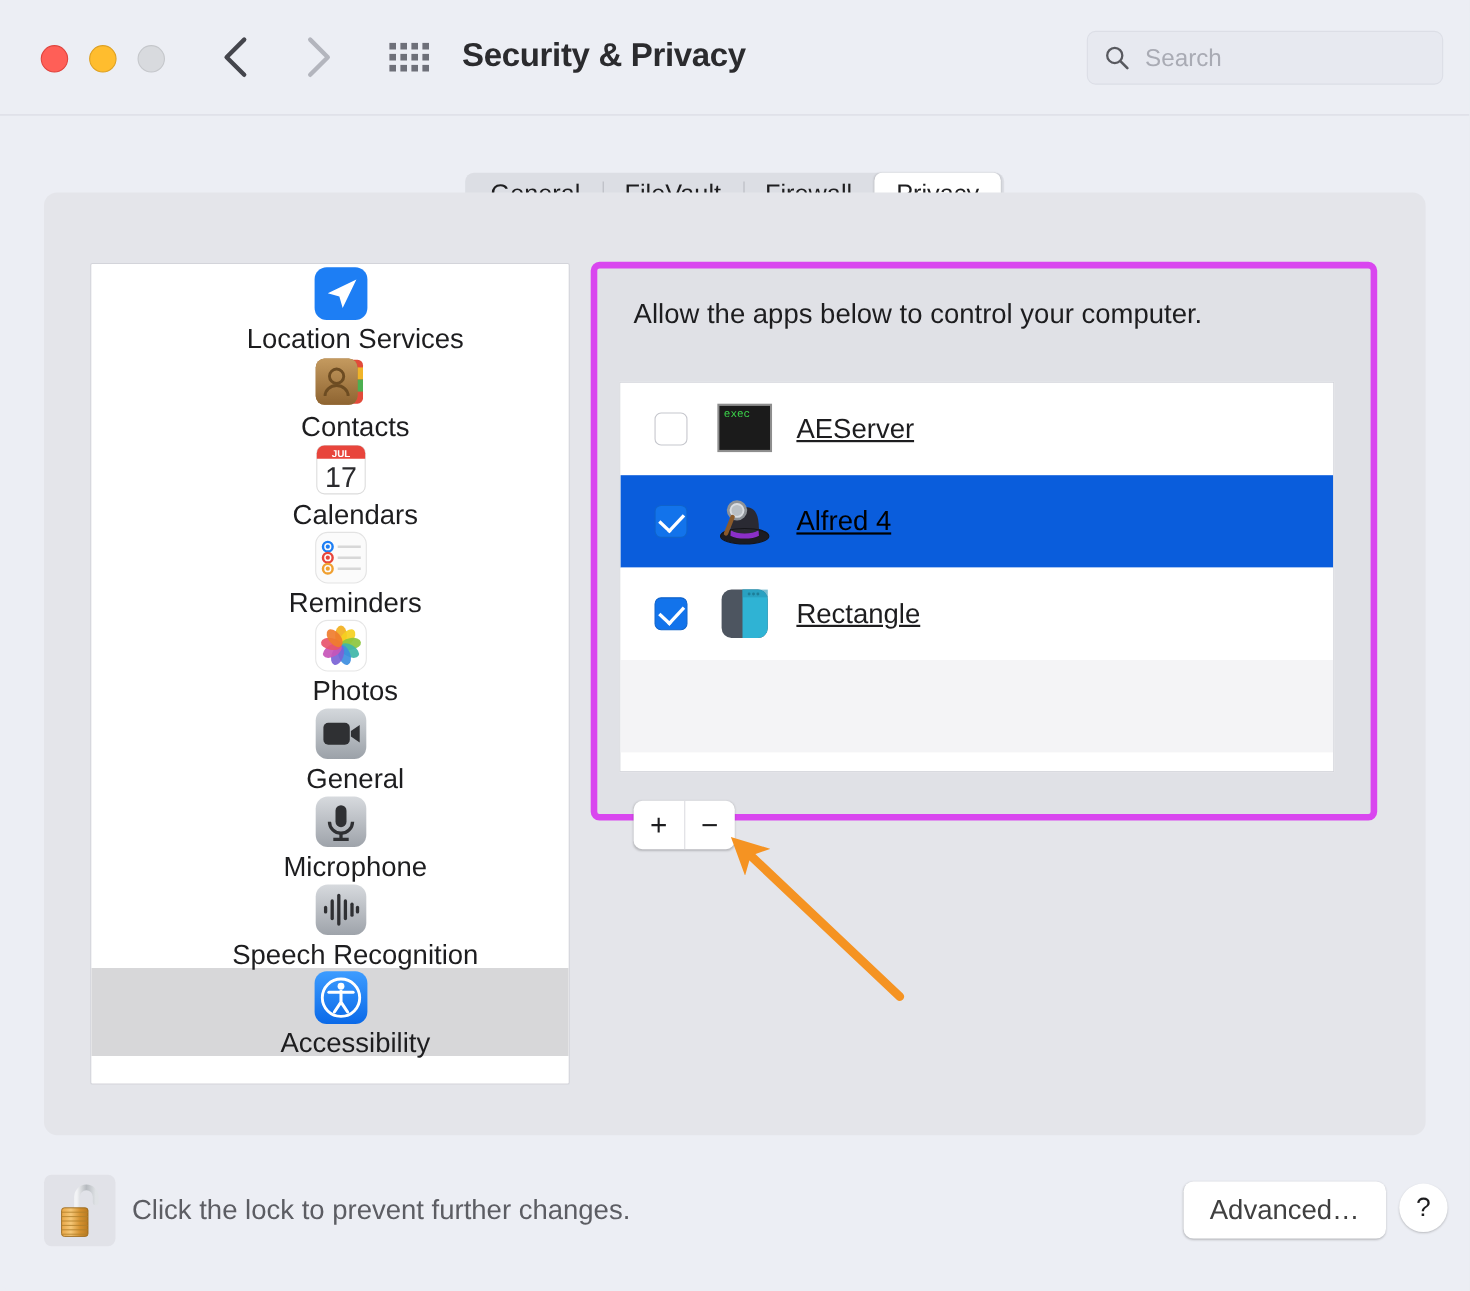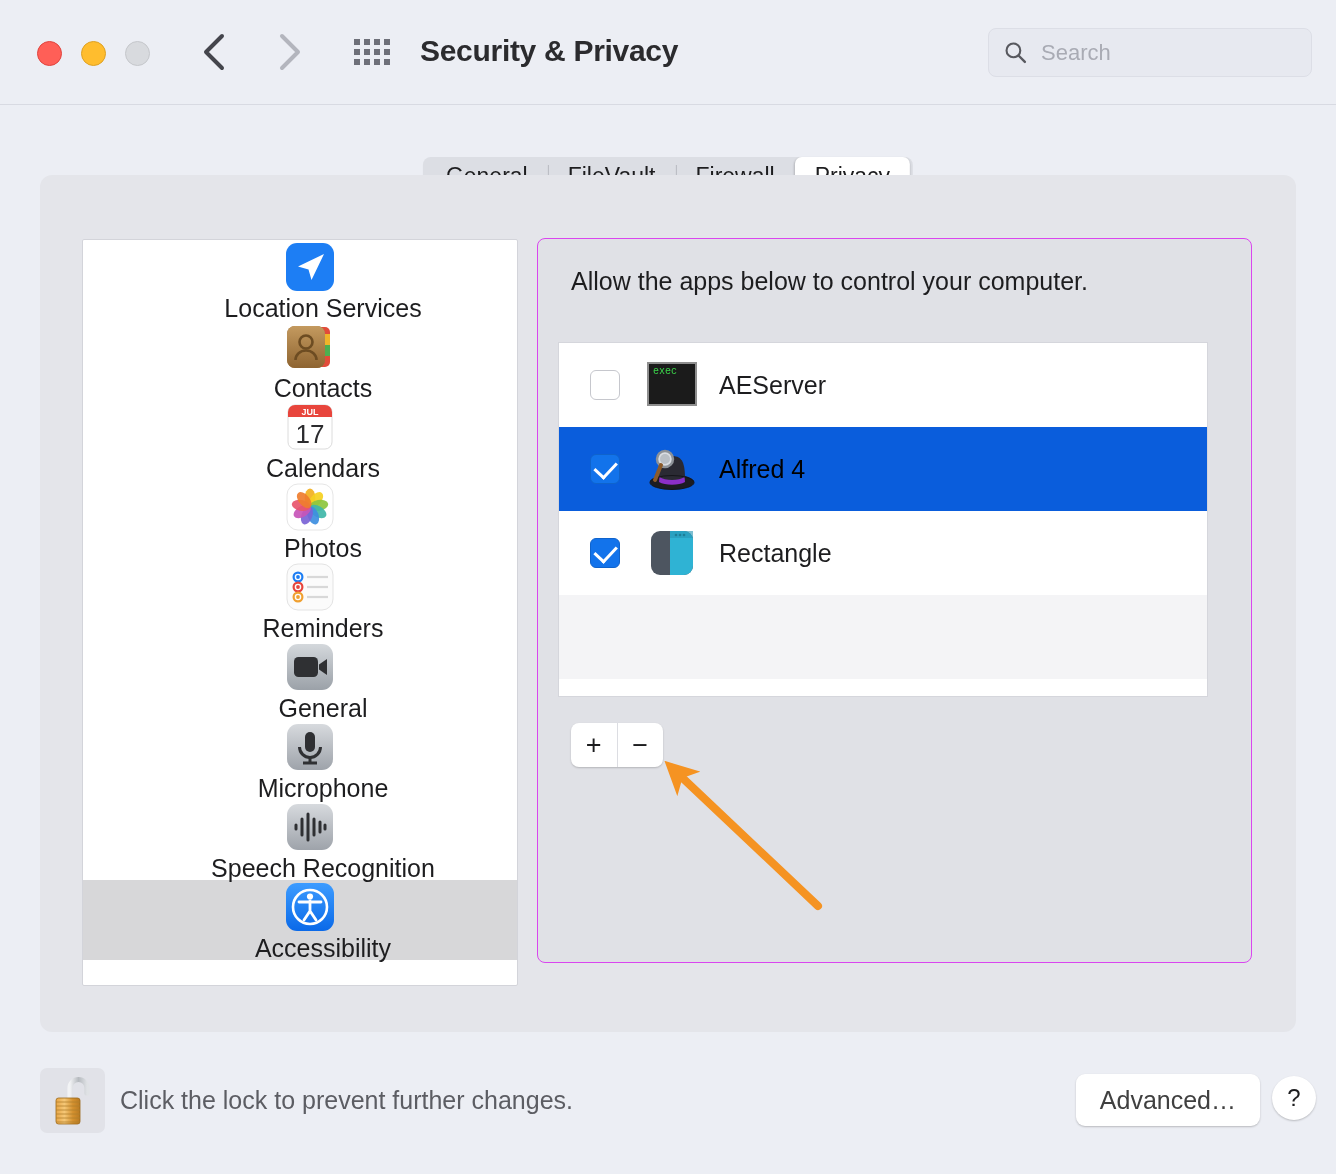--- a/index.html
+++ b/index.html
@@ -172,23 +172,23 @@
   .sb-icon {
     width: 54px; height: 54px;
     position: relative;
     flex: 0 0 54px;
   }
 
   
   #right-panel {
     position: absolute;
     left: 497px; top: 63px;
-    width: 715px; height: 725px;
+    width: 715px; height: 508px;
     background: #e0e1e6;
-    border: 1px solid #d946ef;
+    border: 6px solid #d946ef;
     border-radius: 8px;
   }
   #allow-caption {
     position: absolute;
     left: 33px; top: 28px;
     font-size: 25px;
     color: #1d1d1f;
   }
 
   #app-list {
@@ -205,20 +205,21 @@
     height: 84px;
     padding-left: 31px;
     background: #ffffff;
   }
   .app-row.selected { background: #0a5ddc; }
   .app-row.filler { background: #f4f4f6; height: 84px; }
   .app-row-label {
     margin-left: 22px;
     font-size: 25px;
     color: #1d1d1f;
+    text-decoration: underline;
   }
   .app-row.selected .app-row-label { color: #000000; }
 
   .checkbox {
     flex: 0 0 30px;
     width: 30px; height: 30px;
     border-radius: 6px;
     background: #ffffff;
     border: 1px solid #c6c7cd;
     display: flex;
@@ -424,53 +425,53 @@
             <text x="27" y="15" font-family="Liberation Sans, sans-serif" font-size="9" font-weight="bold" fill="#ffffff" text-anchor="middle">JUL</text>
             <text x="27" y="43" font-family="Liberation Sans, sans-serif" font-size="26" fill="#2b2b2e" text-anchor="middle">17</text>
           </svg>
         </div>
         <span class="sidebar-item-label">Calendars</span>
       </div>
 
       <div class="sidebar-item">
         <div class="sb-icon">
           <svg width="54" height="54" viewBox="0 0 54 54">
+            <rect x="4" y="4" width="46" height="46" rx="11" fill="#fbfbfb" stroke="#e3e3e3"></rect>
+            <circle cx="15" cy="17" r="4.4" fill="none" stroke="#1d7ef4" stroke-width="2.2"></circle>
+            <circle cx="15" cy="17" r="1.9" fill="#1d7ef4"></circle>
+            <circle cx="15" cy="27" r="4.4" fill="none" stroke="#e8453c" stroke-width="2.2"></circle>
+            <circle cx="15" cy="27" r="1.9" fill="#e8453c"></circle>
+            <circle cx="15" cy="37" r="4.4" fill="none" stroke="#f0a030" stroke-width="2.2"></circle>
+            <circle cx="15" cy="37" r="1.9" fill="#f0a030"></circle>
+            <line x1="24" y1="17" x2="45" y2="17" stroke="#d8d8d8" stroke-width="2.2"></line>
+            <line x1="24" y1="27" x2="45" y2="27" stroke="#d8d8d8" stroke-width="2.2"></line>
+            <line x1="24" y1="37" x2="45" y2="37" stroke="#d8d8d8" stroke-width="2.2"></line>
+          </svg>
+        </div>
+        <span class="sidebar-item-label">Reminders</span>
+      </div>
+
+      <div class="sidebar-item">
+        <div class="sb-icon">
+          <svg width="54" height="54" viewBox="0 0 54 54">
             <rect x="4" y="4" width="46" height="46" rx="11" fill="#ffffff" stroke="#e6e6e6"></rect>
             <g transform="translate(27,27)">
               <ellipse cx="0" cy="-9" rx="5.4" ry="9.4" fill="#f2b01e" opacity="0.92"></ellipse>
               <ellipse cx="0" cy="-9" rx="5.4" ry="9.4" fill="#f5d020" opacity="0.92" transform="rotate(40)"></ellipse>
               <ellipse cx="0" cy="-9" rx="5.4" ry="9.4" fill="#8cc63e" opacity="0.92" transform="rotate(80)"></ellipse>
               <ellipse cx="0" cy="-9" rx="5.4" ry="9.4" fill="#3fb6a8" opacity="0.92" transform="rotate(120)"></ellipse>
               <ellipse cx="0" cy="-9" rx="5.4" ry="9.4" fill="#3d8ee0" opacity="0.92" transform="rotate(160)"></ellipse>
               <ellipse cx="0" cy="-9" rx="5.4" ry="9.4" fill="#7a63d6" opacity="0.92" transform="rotate(200)"></ellipse>
               <ellipse cx="0" cy="-9" rx="5.4" ry="9.4" fill="#c755b8" opacity="0.92" transform="rotate(240)"></ellipse>
               <ellipse cx="0" cy="-9" rx="5.4" ry="9.4" fill="#e8556b" opacity="0.92" transform="rotate(280)"></ellipse>
               <ellipse cx="0" cy="-9" rx="5.4" ry="9.4" fill="#ef7d2e" opacity="0.92" transform="rotate(320)"></ellipse>
             </g>
           </svg>
         </div>
         <span class="sidebar-item-label">Photos</span>
-      </div>
-
-      <div class="sidebar-item">
-        <div class="sb-icon">
-          <svg width="54" height="54" viewBox="0 0 54 54">
-            <rect x="4" y="4" width="46" height="46" rx="11" fill="#fbfbfb" stroke="#e3e3e3"></rect>
-            <circle cx="15" cy="17" r="4.4" fill="none" stroke="#1d7ef4" stroke-width="2.2"></circle>
-            <circle cx="15" cy="17" r="1.9" fill="#1d7ef4"></circle>
-            <circle cx="15" cy="27" r="4.4" fill="none" stroke="#e8453c" stroke-width="2.2"></circle>
-            <circle cx="15" cy="27" r="1.9" fill="#e8453c"></circle>
-            <circle cx="15" cy="37" r="4.4" fill="none" stroke="#f0a030" stroke-width="2.2"></circle>
-            <circle cx="15" cy="37" r="1.9" fill="#f0a030"></circle>
-            <line x1="24" y1="17" x2="45" y2="17" stroke="#d8d8d8" stroke-width="2.2"></line>
-            <line x1="24" y1="27" x2="45" y2="27" stroke="#d8d8d8" stroke-width="2.2"></line>
-            <line x1="24" y1="37" x2="45" y2="37" stroke="#d8d8d8" stroke-width="2.2"></line>
-          </svg>
-        </div>
-        <span class="sidebar-item-label">Reminders</span>
       </div>
 
       <div class="sidebar-item">
         <div class="sb-icon">
           <svg width="54" height="54" viewBox="0 0 54 54">
             <defs>
               <linearGradient id="camg" x1="0" y1="0" x2="0" y2="1">
                 <stop offset="0" stop-color="#d4d8dc"></stop>
                 <stop offset="1" stop-color="#9ba1a8"></stop>
               </linearGradient>

